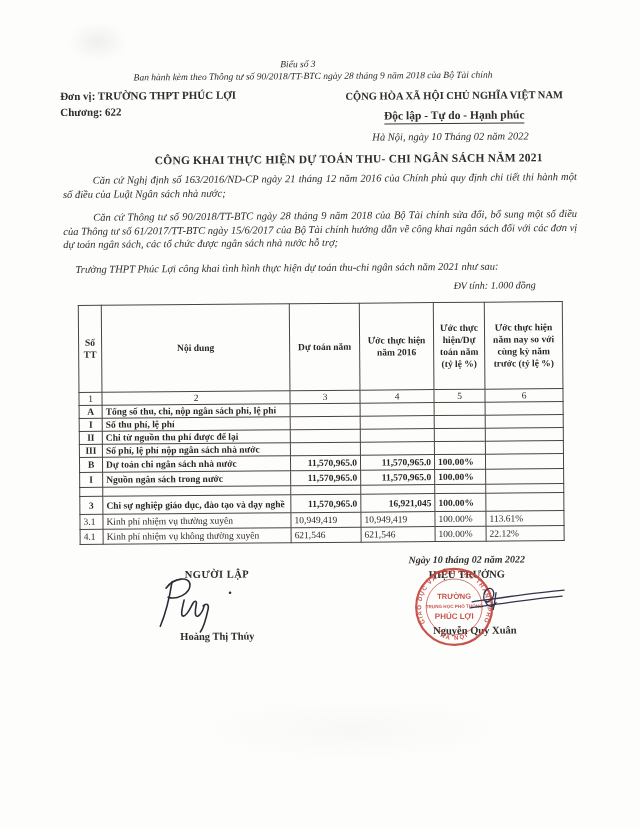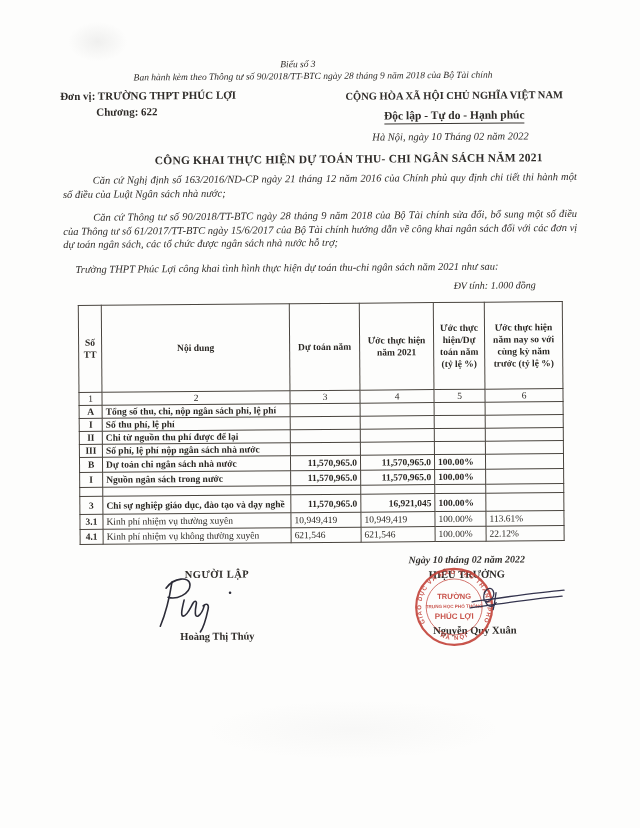--- a/index.html
+++ b/index.html
@@ -12,21 +12,21 @@
         background:radial-gradient(ellipse at center, rgba(120,120,120,.10), rgba(120,120,120,0) 70%); }
   .s2 { left:200px; top:700px; width:300px; height:60px;
         background:radial-gradient(ellipse at center, rgba(150,150,150,.05), rgba(150,150,150,0) 70%); }
 
   .t-center { text-align:center; }
   .abs { position:absolute; }
 
   .bieu-so   { left:0; top:59px; width:600px; font-style:italic; font-size:9.5px; }
   .ban-hanh  { left:0; top:71px; width:630px; font-style:italic; font-size:9.5px; }
   .unit-line { left:62px; top:88px; font-weight:bold; font-size:11px; }
-  .chuong    { left:62px; top:104px; font-weight:bold; font-size:11px;margin-left:36px; }
+  .chuong    { left:62px; top:104px; font-weight:bold; font-size:11px; }
   .motto1    { left:330px; top:91px; width:252px; font-weight:bold; font-size:10.5px; }
   .motto2-wrap { left:330px; top:106px; width:252px; }
   .motto2    { display:inline-block; font-weight:bold; font-size:11.5px; padding-bottom:2px;
                border-bottom:1.5px solid #3a3733; }
   .dateline  { left:322px; top:132px; width:260px; font-style:italic; font-size:10.5px; }
   .doc-title { left:60px; top:153px; width:580px; font-weight:bold; font-size:11.5px; letter-spacing:.2px; }
 
   .para { left:64px; width:514px; font-style:italic; font-size:10.5px; line-height:13.5px;
           text-align:justify; }
   .p1 { top:172px; text-indent:30px; }
@@ -41,21 +41,21 @@
                   line-height:12px; font-size:9.5px; }
   tr.hdr   { height:87px; }
   tr.nums  { height:13px; }
   tr.nums td { text-align:center; font-weight:normal; }
   tr.r     { height:13px; }
   tr.r-b   { height:15px; }
   tr.r-sp  { height:9px; }
   tr.r-3   { height:18px; }
   tr.r-sub { height:15px; }
   td.no  { text-align:center; font-weight:bold; }
-  td.no-sub { text-align:center; font-weight:bold; }
+  td.no-sub { font-weight:normal; }
   td.lbl { font-weight:bold; }
   td.lbl-sub { font-weight:normal; }
   td.num { text-align:right; font-weight:bold;margin-top:19px; }
   td.num-sub { text-align:left; font-weight:normal; }
   td.pct { text-align:left; padding-right:5px; }
 
   .nguoi-lap  { left:150px; top:568px; width:130px; font-weight:bold; font-size:10.5px; letter-spacing:.5px; }
   .left-name  { left:140px; top:630px; width:150px; font-weight:bold; font-size:10.5px; }
   .ngay-bottom{ left:360px; top:555px; width:210px; font-weight:bold; font-style:italic; font-size:10px; }
   .hieu-truong{ left:370px; top:570px; width:190px; font-weight:bold; font-size:10.5px; }
@@ -99,21 +99,21 @@
           <col style="width:70px">
         <col style="width:74px">
           <col style="width:51px">
           <col style="width:78px">
       </colgroup>
       <tbody>
           <tr class="hdr">
         <th>Số TT</th>
         <th>Nội dung</th>
         <th>Dự toán năm</th>
-        <th>Ước thực hiện năm 2021</th>
+        <th>Ước thực hiện năm 2016</th>
         <th>Ước thực hiện/Dự toán năm (tỷ lệ %)</th>
         <th>Ước thực hiện năm nay so với cùng kỳ năm trước (tỷ lệ %)</th>
       </tr>
       <tr class="nums">
         <td>1</td>
         <td>2</td>
         <td>3</td>
         <td>4</td>
         <td>5</td>
         <td>6</td>

